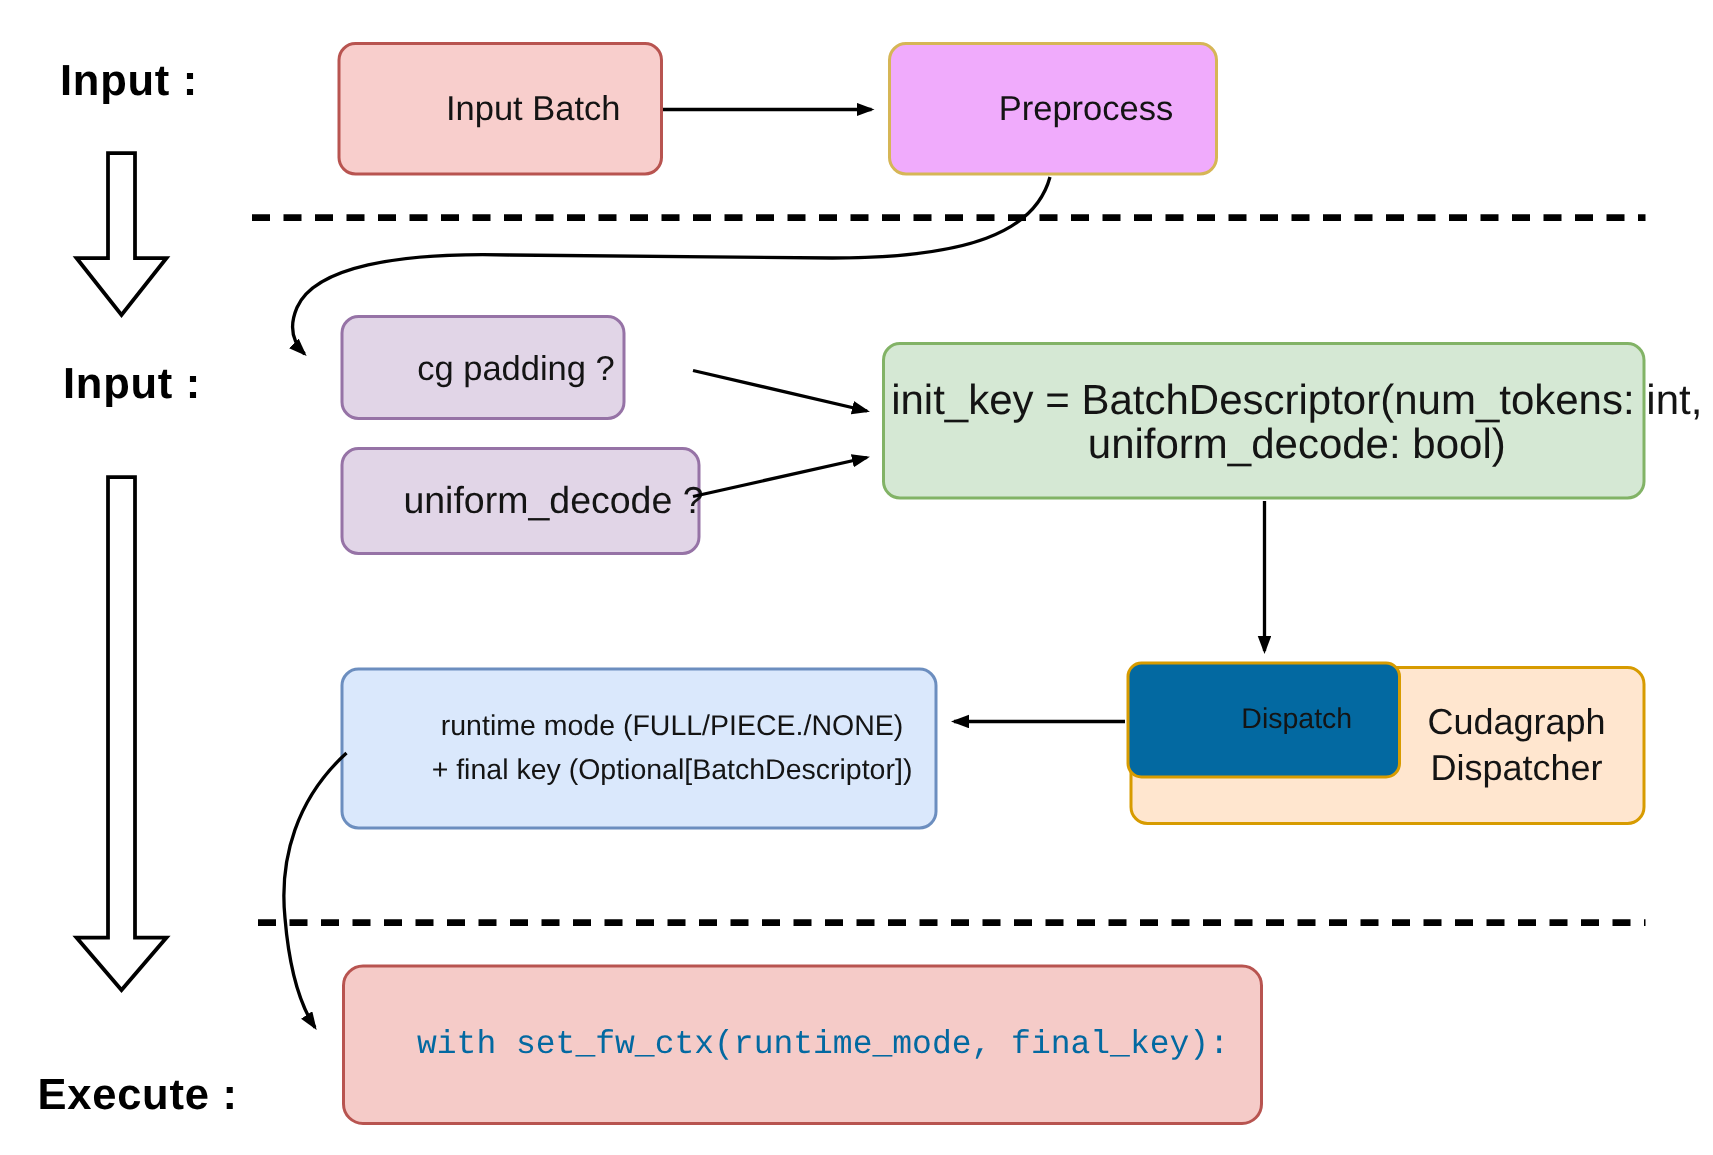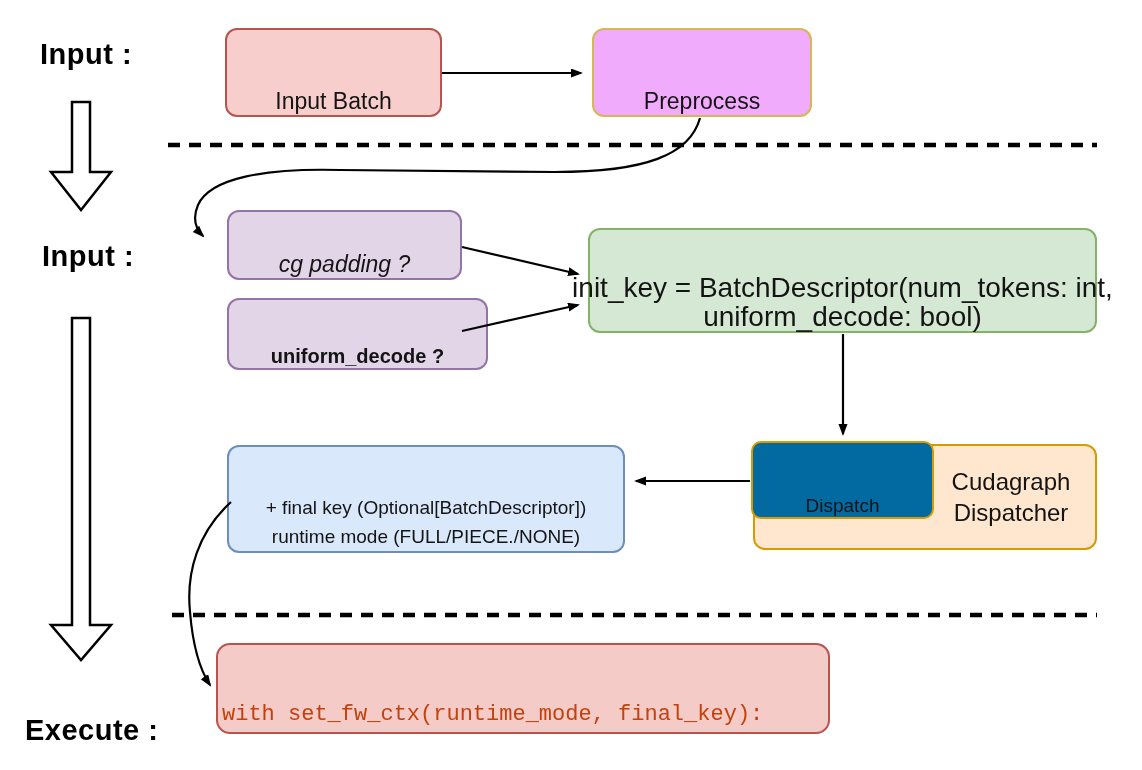--- a/index.html
+++ b/index.html
@@ -6,46 +6,46 @@
   #canvas{
     position:relative;width:1142px;height:770px;background:#ffffff;
     font-family:"Liberation Sans",sans-serif;overflow:hidden;
   }
   .section-label{
     position:absolute;font-weight:700;font-size:29px;color:#000;
     white-space:nowrap;letter-spacing:0.5px;
   }
   .node{
     position:absolute;box-sizing:border-box;border:2px solid;border-radius:12px;
-    display:flex;flex-direction:column;align-items:center;justify-content:flex-end;
-    text-align:center;color:#141414;
+    display:flex;flex-direction:column;align-items:center;justify-content:center;
+    text-align:center;color:#141414;padding-left:44px;
   }
   .node div{white-space:nowrap;}
   .n-red    {background:#f8cecc;border-color:#b85450;}
   .n-yellow {background:#f0abfc;border-color:#d6b656;}
   .n-purple {background:#e1d5e7;border-color:#9673a6;}
   .n-green  {background:#d5e8d4;border-color:#82b366;}
   .n-blue   {background:#dae8fc;border-color:#6c8ebf;}
   .n-orange-light{background:#ffe6cf;border-color:#d79b00;}
   .n-orange-dark {background:#0369a1;border-color:#d79b00;}
   .n-code   {background:#f5cbc8;border-color:#b85450;}
 
   #input-batch    {left:225px;top:28px;width:217px;height:89px;font-size:23px;}
   #preprocess     {left:592px;top:28px;width:220px;height:89px;font-size:23px;}
-  #cg-padding     {left:227px;top:210px;width:235px;height:70px;font-size:23px;font-style:italic;}
-  #uniform-decode {left:227px;top:298px;width:261px;height:72px;font-size:20px;font-weight:bold;}
+  #cg-padding     {left:227px;top:210px;width:190px;height:70px;font-size:23px;}
+  #uniform-decode {left:227px;top:298px;width:240px;height:72px;font-size:25px;}
   #init-key       {left:588px;top:228px;width:509px;height:105px;font-size:28px;line-height:29px;}
   #runtime-mode   {left:227px;top:445px;width:398px;height:108px;font-size:19px;line-height:29px;}
   #cudagraph-dispatcher{left:753px;top:444px;width:344px;height:106px;font-size:24px;line-height:31px;}
   #cudagraph-dispatcher .label-wrap{position:absolute;left:172px;right:0;top:0;bottom:0;
     display:flex;flex-direction:column;align-items:center;justify-content:center;}
   #dispatch       {left:751px;top:441px;width:183px;height:78px;font-size:19px;border-radius:10px;}
-  #execute-code   {left:216px;top:643px;width:614px;height:91px;border-radius:14px;
+  #execute-code   {left:228px;top:643px;width:614px;height:107px;border-radius:14px;
     font-family:"Liberation Mono",monospace;font-size:22px;line-height:34px;
-    color:#c2410c;align-items:flex-start;}
+    color:#0369a1;align-items:flex-start;}
   #execute-code div{white-space:pre;padding-left:4px;}
 
   #input-label  {left:28px;top:38px;margin-left:12px;}
   #plan-label   {left:42px;top:240px;}
   #execute-label{left:25px;top:666px;margin-top:48px;}
 
   #connector-layer{position:absolute;left:0;top:0;width:1142px;height:770px;pointer-events:none;}
 </style>
 </head>
 <body>
@@ -71,22 +71,22 @@
   <div class="node n-purple" id="uniform-decode">
     <div>uniform_decode ?</div>
   </div>
 
   <div class="node n-green" id="init-key">
     <div>init_key = BatchDescriptor(num_tokens: int,</div>
     <div>uniform_decode: bool)</div>
   </div>
 
   <div class="node n-blue" id="runtime-mode">
+    <div>runtime mode (FULL/PIECE./NONE)</div>
     <div>+ final key (Optional[BatchDescriptor])</div>
-    <div>runtime mode (FULL/PIECE./NONE)</div>
   </div>
 
   <div class="node n-orange-light" id="cudagraph-dispatcher">
     <div class="label-wrap">
       <div>Cudagraph</div>
       <div>Dispatcher</div>
     </div>
   </div>
 
   <div class="node n-orange-dark" id="dispatch">

